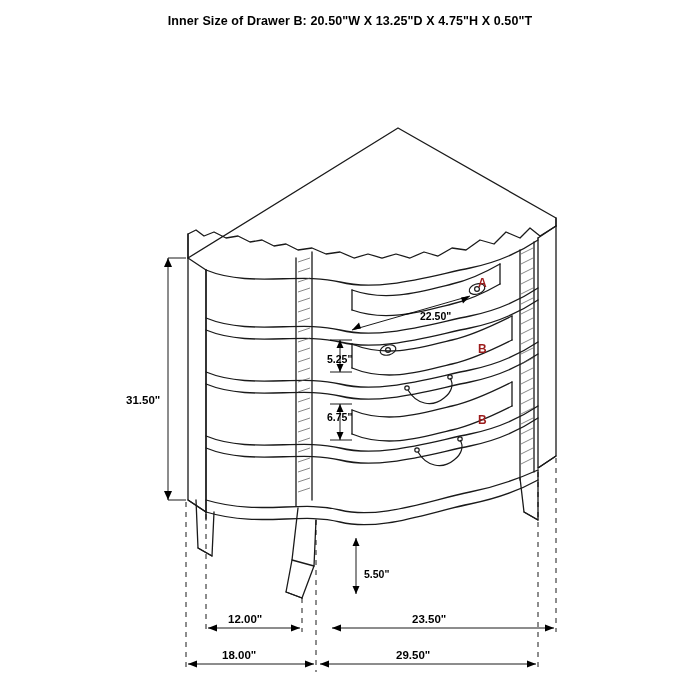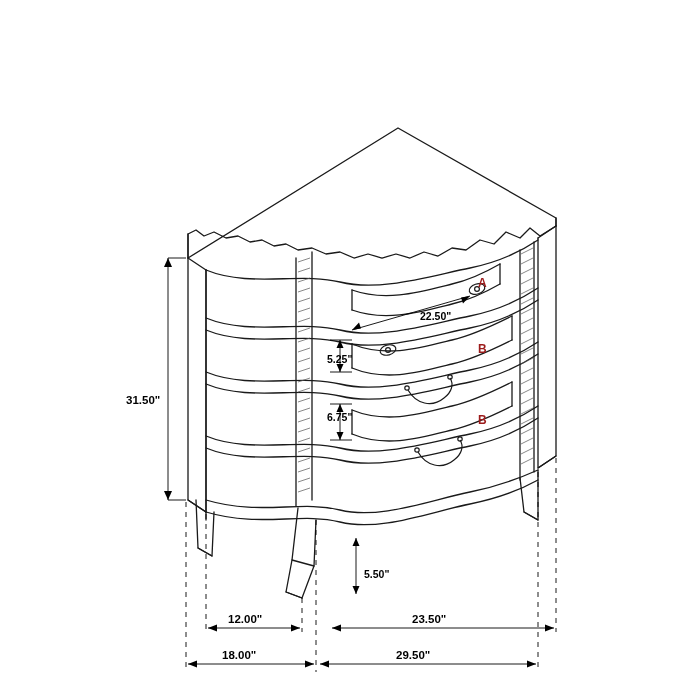--- a/index.html
+++ b/index.html
@@ -57,20 +57,21 @@
     font-weight: bold;
     fill: #9c1b1b;
   }
 </style>
 </head>
 <body>
 
 <div id="page">
 
   <div class="header">
+    <div class="header-line">Inner Size of Drawer B: 20.50"W X 13.25"D X 4.75"H X 0.50"T</div>
   </div>
 
   <svg class="diagram" width="700" height="700" viewBox="0 0 700 700">
 
     <g fill="none" stroke="#1a1a1a" stroke-width="1.3" stroke-linejoin="round" stroke-linecap="round">
 
       <path d="M188,258 L398,128 L556,218 L556,226 L540,236 L530,228 L520,238 L506,232 L494,244 L480,240 L466,250 L452,248 L438,256 L424,252 L410,258 L396,254 L382,258 L368,254 L354,258 L340,252 L326,254 L312,248 L298,250 L286,244 L274,246 L262,240 L250,242 L238,236 L226,238 L214,232 L204,236 L196,230 L188,234 Z"></path>
 
       <path d="M188,234 L188,258"></path>
       <path d="M556,218 L556,226"></path>

